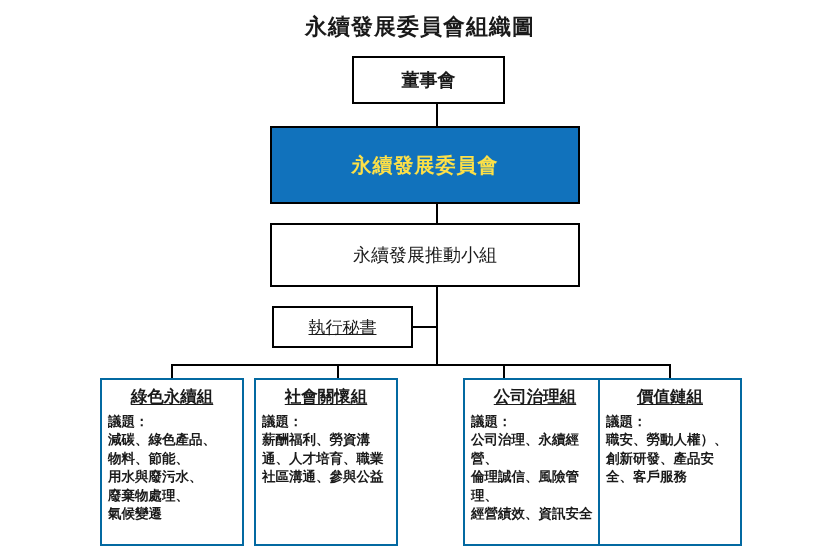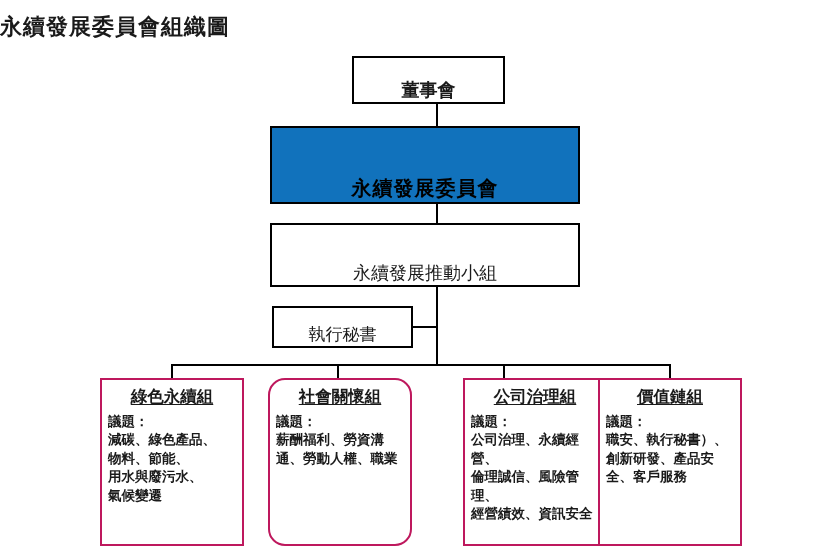--- a/index.html
+++ b/index.html
@@ -13,50 +13,51 @@
     width: 840px;
     height: 560px;
     background: #ffffff;
     overflow: hidden;
   }
   .chart-title {
     position: absolute;
     top: 12px;
     left: 0;
     width: 840px;
+    text-align: center;
     font-size: 22px;
     font-weight: 700;
     color: #1a1a1a;
     letter-spacing: 1px;
   }
   .box {
     position: absolute;
     background: #ffffff;
     border: 2px solid #000000;
     box-sizing: border-box;
     display: flex;
-    align-items: flex-end;
+    align-items: center;
     justify-content: center;
     color: #1a1a1a;
   }
   .box-board    { left: 352px; top: 56px;  width: 153px; height: 48px; font-size: 18px; font-weight: 700; }
   .box-committee{ left: 270px; top: 126px; width: 310px; height: 78px; font-size: 20px; font-weight: 700; letter-spacing: 1px; }
   .box-taskforce{ left: 270px; top: 223px; width: 310px; height: 64px; font-size: 18px; font-weight: 400; }
-  .box-secretary{ left: 272px; top: 306px; width: 141px; height: 42px; font-size: 17px; font-weight: 400; }
+  .box-secretary{ left: 272px; top: 306px; width: 141px; height: 42px; font-size: 17px; font-weight: 400; text-decoration: underline; }
 
   .line { position: absolute; background: #000000; }
   .v { width: 2px; }
   .h { height: 2px; }
 
   .group {
     position: absolute;
     top: 378px;
     width: 144px;
     height: 168px;
-    border: 2px solid #be185d;
+    border: 2px solid #0369a1;
     box-sizing: border-box;
     background: #ffffff;
     padding: 4px 6px 0 6px;
     color: #1a1a1a;
   }
   .group-title {
     text-align: center;
     font-size: 16.5px;
     font-weight: 700;
     text-decoration: underline;
@@ -64,36 +65,36 @@
     margin: 2px 0 5px 0;
     white-space: nowrap;
   }
   .group-line {
     font-size: 13.5px;
     font-weight: 700;
     line-height: 1.37;
     white-space: nowrap;
   }
   .g1 { left: 100px; }
-  .g2 { left: 268px; border-radius: 17px; }
+  .g2 { left: 254px; }
   .g3 { left: 432px; margin-left: 31px; }
   .g4 { left: 598px; }
 </style>
 </head>
 <body>
 
 <div class="stage">
 
   <div class="chart-title">永續發展委員會組織圖</div>
 
   <div class="box box-board">
     <span>董事會</span>
   </div>
 
-  <div class="box box-committee" style="background: rgb(17, 114, 188); color: #000000;">
+  <div class="box box-committee" style="background: rgb(17, 114, 188); color: #fde047;">
     <span>永續發展委員會</span>
   </div>
 
   <div class="box box-taskforce">
     <span>永續發展推動小組</span>
   </div>
 
   <div class="box box-secretary">
     <span>執行秘書</span>
   </div>
@@ -107,41 +108,43 @@
   <div class="line v" style="left:337px; top:364px; height:14px;"></div>
   <div class="line v" style="left:503px; top:364px; height:14px;"></div>
   <div class="line v" style="left:669px; top:364px; height:14px;"></div>
 
   <div class="group g1">
     <div class="group-title">綠色永續組</div>
     <div class="group-line">議題：</div>
     <div class="group-line">減碳、綠色產品、</div>
     <div class="group-line">物料、節能、</div>
     <div class="group-line">用水與廢污水、</div>
+    <div class="group-line">廢棄物處理、</div>
     <div class="group-line">氣候變遷</div>
   </div>
 
   <div class="group g2">
     <div class="group-title">社會關懷組</div>
     <div class="group-line">議題：</div>
     <div class="group-line">薪酬福利、勞資溝</div>
-    <div class="group-line">通、勞動人權、職業</div>
+    <div class="group-line">通、人才培育、職業</div>
+    <div class="group-line">社區溝通、參與公益</div>
   </div>
 
   <div class="group g3">
     <div class="group-title">公司治理組</div>
     <div class="group-line">議題：</div>
     <div class="group-line">公司治理、永續經</div>
     <div class="group-line">營、</div>
     <div class="group-line">倫理誠信、風險管</div>
     <div class="group-line">理、</div>
     <div class="group-line">經營績效、資訊安全</div>
   </div>
 
   <div class="group g4">
     <div class="group-title">價值鏈組</div>
     <div class="group-line">議題：</div>
-    <div class="group-line">職安、執行秘書）、</div>
+    <div class="group-line">職安、勞動人權）、</div>
     <div class="group-line">創新研發、產品安</div>
     <div class="group-line">全、客戶服務</div>
   </div>
 
 </div>
 
 </body></html>

